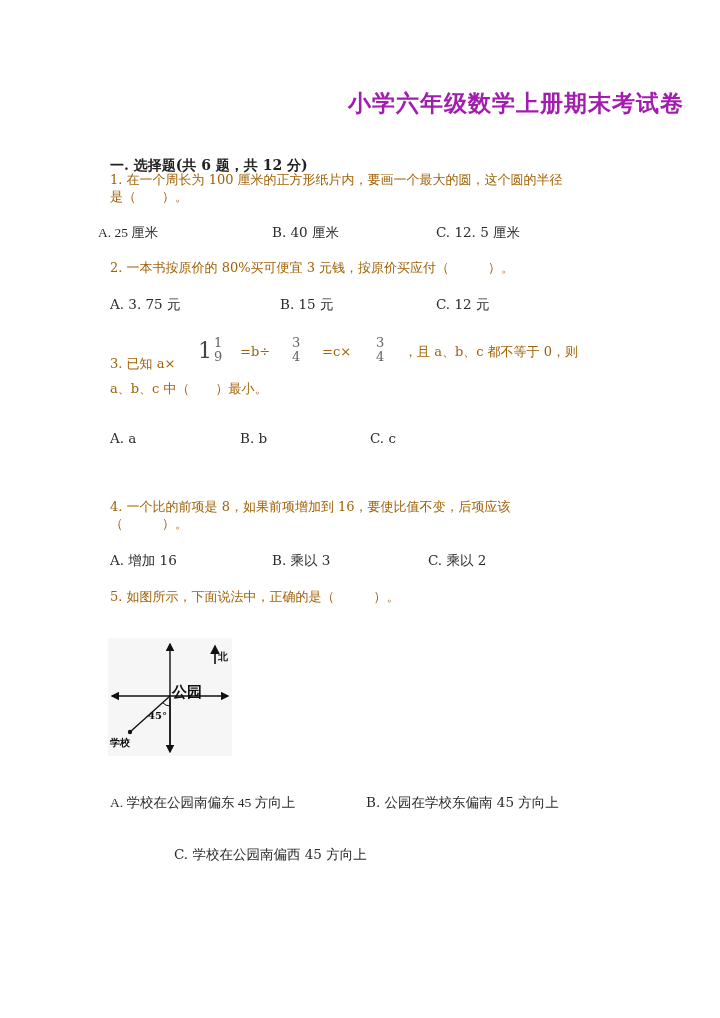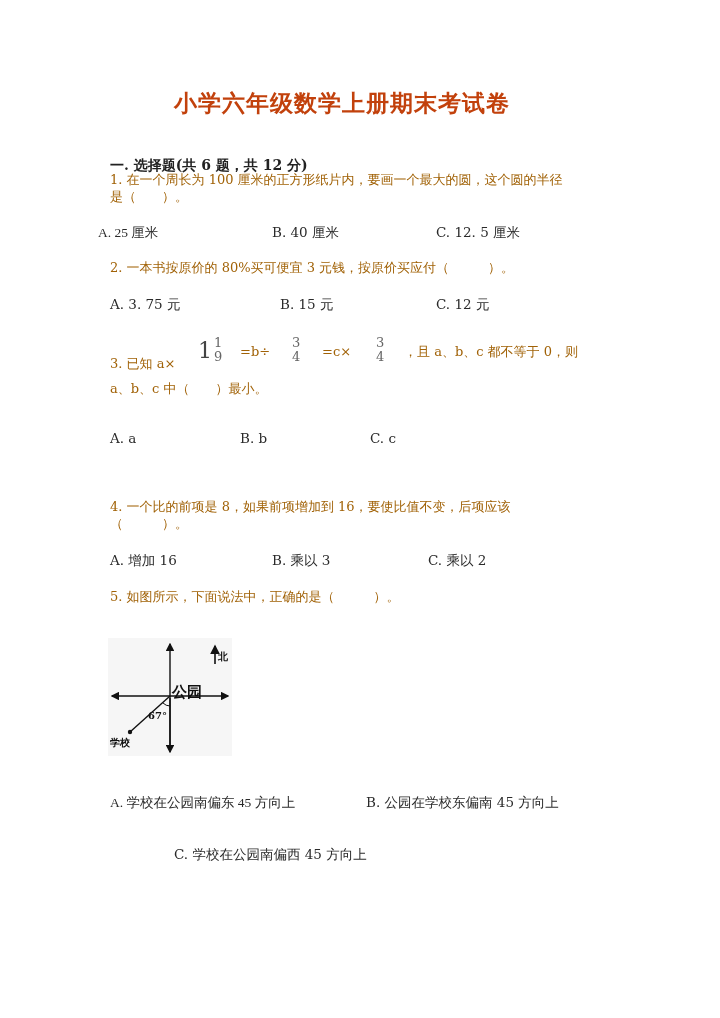--- a/index.html
+++ b/index.html
@@ -6,22 +6,22 @@
   html, body { width: 720px; height: 1018px; background: #ffffff; }
   body {
     position: relative;
     font-family: "DejaVu Serif", "Liberation Serif", serif;
     color: #222222;
     overflow: hidden;
   }
   .abs { position: absolute; white-space: nowrap; }
   .title {
     left: 0; width: 684px; top: 88px;
-    text-align: center;
-    font-size: 23px; font-weight: bold; color: #c2410c;
+    text-align: right;
+    font-size: 23px; font-weight: bold; color: #a21caf;
     letter-spacing: 1px;
   }
   .section {
     left: 110px; top: 133px;
     font-size: 14px; font-weight: bold; color: #222; margin-top: 24px;
   }
   .q { font-size: 13px; color: #a16207; line-height: 17px; }
   .opt { font-size: 13.5px; color: #2a2a2a; }
   .frac {
     display: inline-block; vertical-align: middle;
@@ -101,20 +101,20 @@
 
       <line x1="62" y1="58" x2="22" y2="94" stroke="#111" stroke-width="1.4"></line>
       <circle cx="22" cy="94" r="2.2" fill="#111"></circle>
 
       <path d="M62,68 A10,10 0 0 1 55,65" fill="none" stroke="#111" stroke-width="1"></path>
 
       <line x1="107" y1="26" x2="107" y2="8" stroke="#111" stroke-width="1.6" marker-end="url(#ah)"></line>
     </svg>
     <span class="abs" style="left:110px; top:12px; font-size:10px; font-weight:bold; color:#111;">北</span>
     <span class="abs" style="left:64px; top:45px; font-size:15px; font-weight:bold; color:#111;">公园</span>
-    <span class="abs" style="left:40px; top:72px; font-size:10px; font-weight:bold; color:#111;">67°</span>
+    <span class="abs" style="left:40px; top:72px; font-size:10px; font-weight:bold; color:#111;">45°</span>
     <span class="abs" style="left:2px; top:98px; font-size:10px; font-weight:bold; color:#111;">学校</span>
   </div>
 
   <div class="abs opt" style="left:110px; top:794px;font-family:Liberation Serif, serif;">A. 学校在公园南偏东 45  方向上</div>
   <div class="abs opt" style="left:366px; top:794px;">B. 公园在学校东偏南 45  方向上</div>
   <div class="abs opt" style="left:174px; top:846px;">C. 学校在公园南偏西 45  方向上</div>
 </div>
 
 </body></html>

